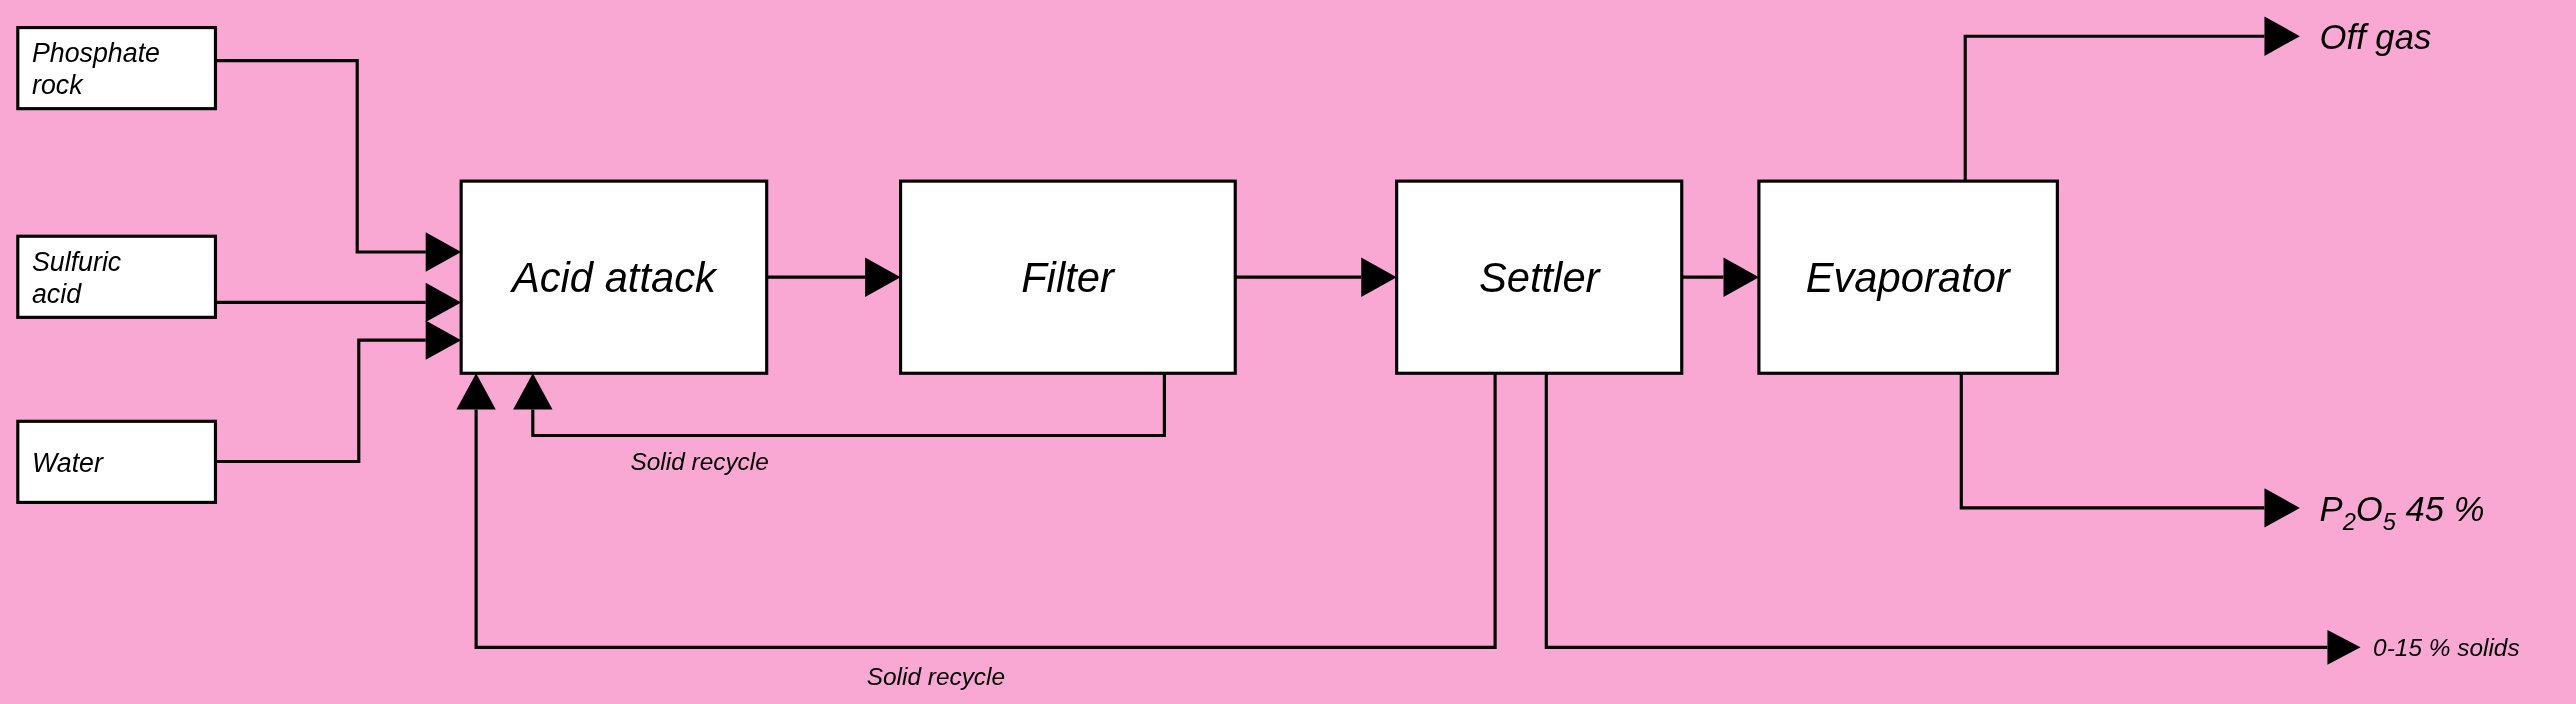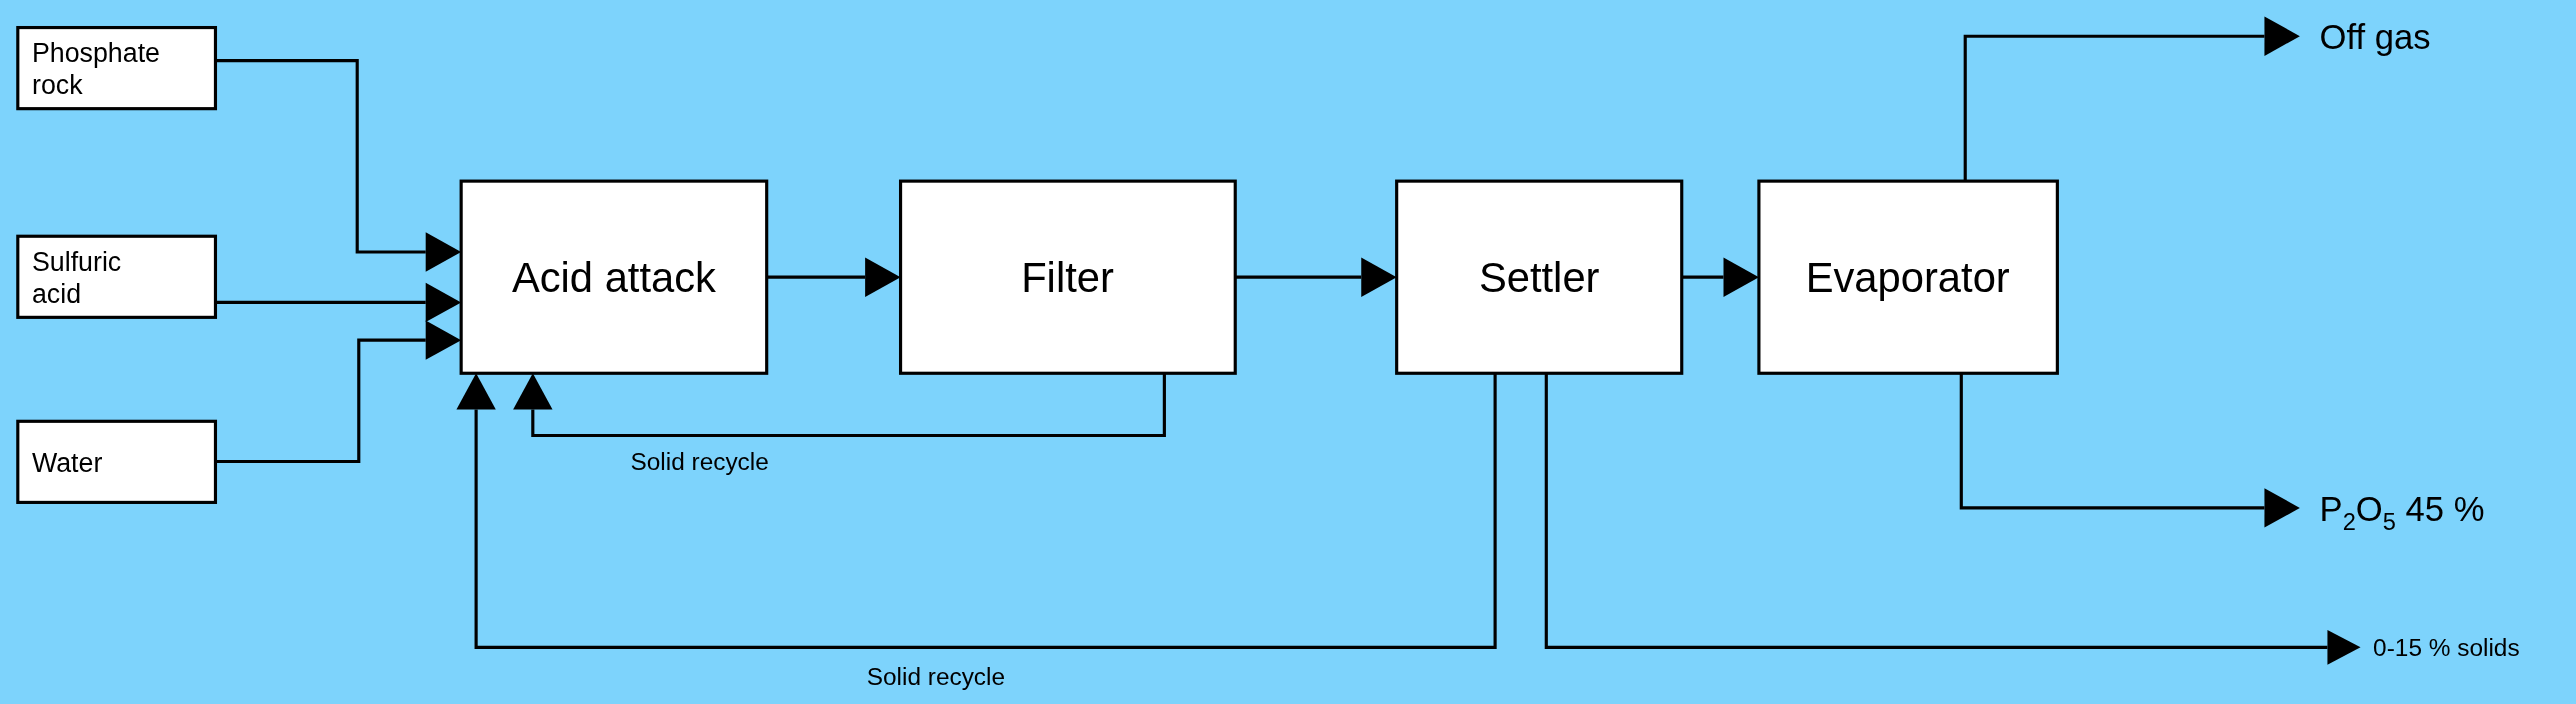--- a/index.html
+++ b/index.html
@@ -10,21 +10,22 @@
   body {
     width: 2576px;
     height: 704px;
     font-family: "Liberation Sans", sans-serif;
     overflow: hidden;
   }
   #diagram-root {
     position: relative;
     width: 2576px;
     height: 704px;
-    background: #7dd3fc;
+    background: #f9a8d4;
+    font-style: italic;
   }
   svg.flowsheet {
     display: block;
     width: 2576px;
     height: 704px;
   }
   .unit-box {
     fill: #ffffff;
     stroke: #000000;
     stroke-width: 4;

